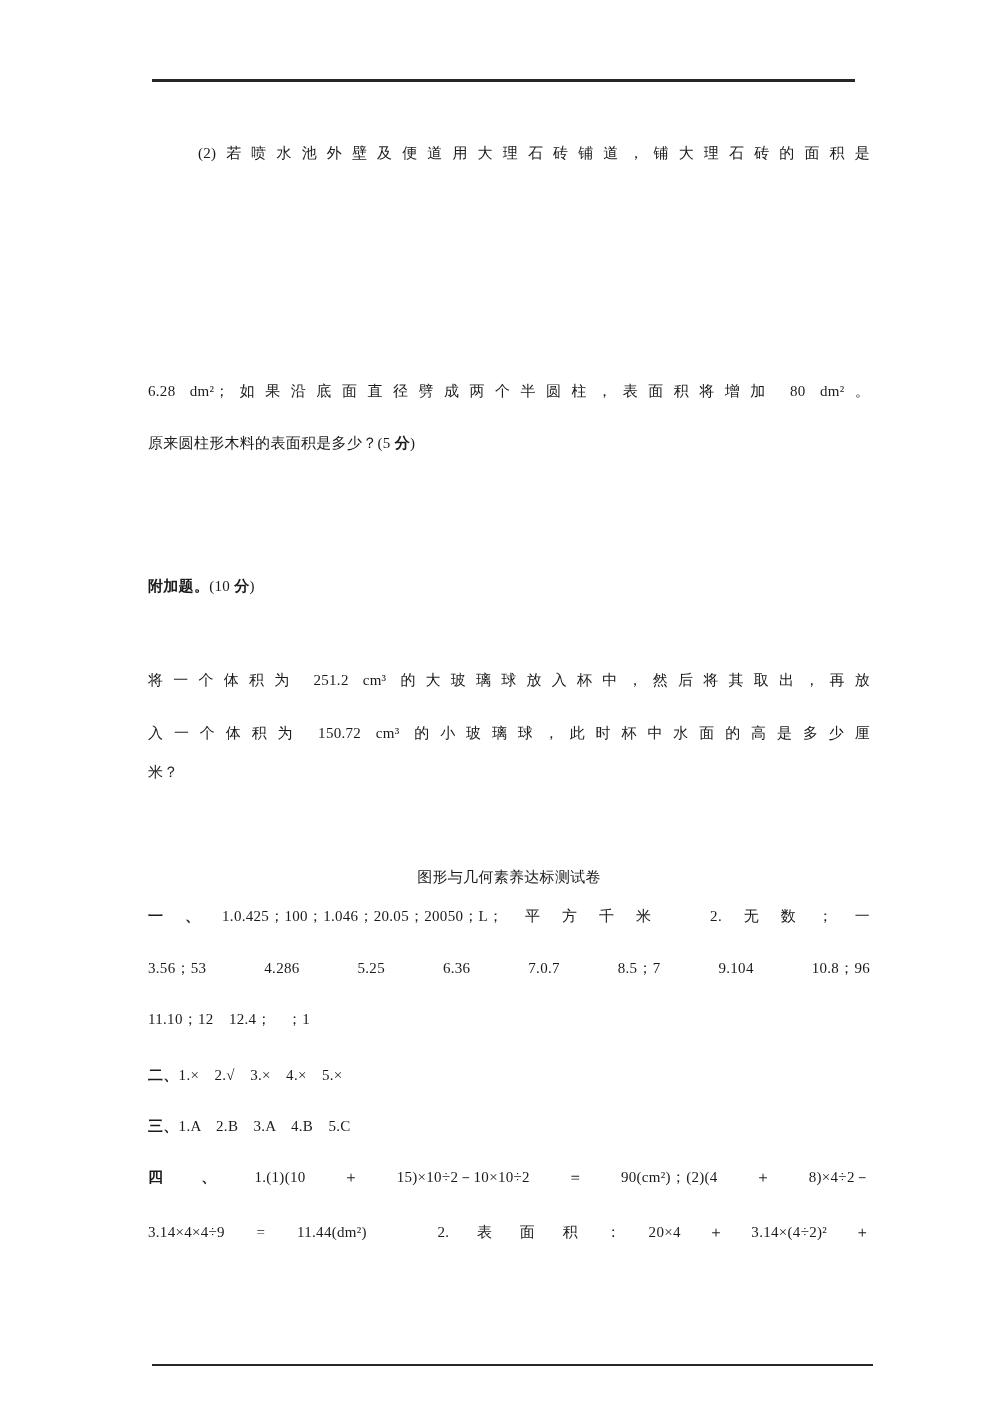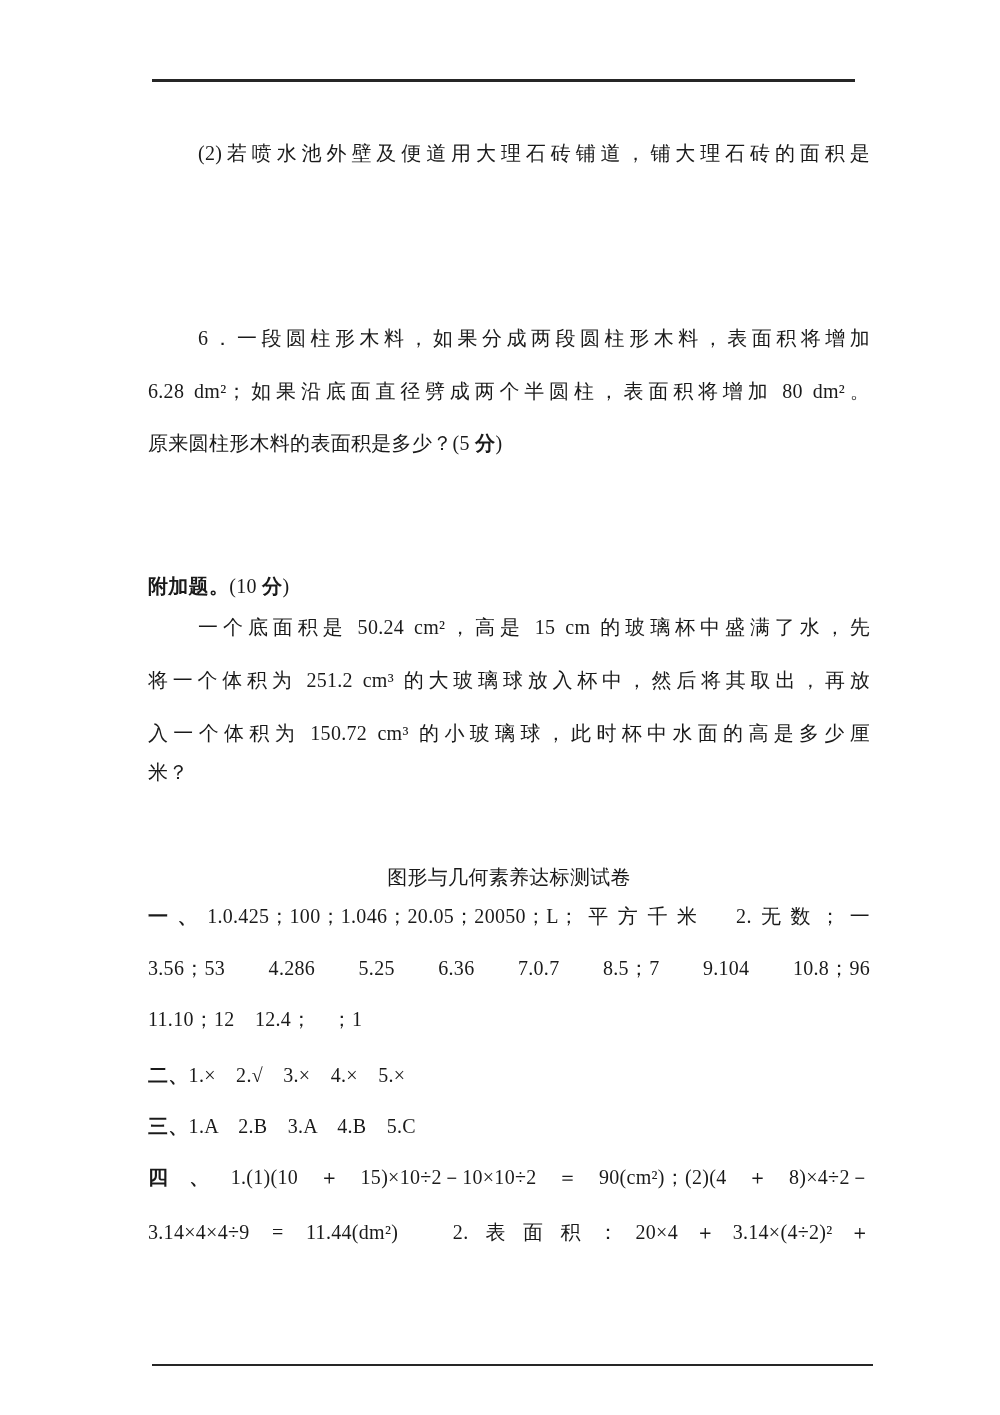--- a/index.html
+++ b/index.html
@@ -29,21 +29,21 @@
   .rule.bottom {
     left: 152px;
     top: 1364px;
     width: 721px;
     height: 2px;
   }
   .line {
     position: absolute;
     left: 148px;
     width: 722px;
-    font-size: 20px;
+    font-size: 15px;
     line-height: 40px;
     letter-spacing: 0.3px;
     white-space: pre-wrap;
   }
   .line.just {
     text-align: justify;
     text-align-last: justify;
   }
   .line.indent {
     text-indent: 50px;
@@ -58,25 +58,23 @@
   }
 </style>
 </head>
 <body>
 
 <div class="page" id="doc-page">
   <div class="rule top"></div>
   <div class="rule bottom"></div>
 
 <div class="line just indent" style="top: 133px;"><span>(2)若喷水池外壁及便道用大理石砖铺道，铺大理石砖的面积是</span></div>
-    <div class="line just indent" style="top: 318px;"><span>6．一段圆柱形木料，如果分成两段圆柱形木料，表面积将增加</span></div>
     <div class="line just" style="top: 371px;"><span>6.28 dm²；如果沿底面直径劈成两个半圆柱，表面积将增加 80 dm²。</span></div>
     <div class="line" style="top: 423px;"><span>原来圆柱形木料的表面积是多少？(5 </span><span class="b">分</span><span>)</span></div>
     <div class="line" style="top: 555px; margin-top: 11px;"><span class="b">附加题。</span><span>(10 </span><span class="b">分</span><span>)</span></div>
-    <div class="line just indent" style="top: 607px;"><span>一个底面积是 50.24 cm²，高是 15 cm 的玻璃杯中盛满了水，先</span></div>
     <div class="line just" style="top: 660px; font-family: Liberation Serif, serif;"><span>将一个体积为 251.2 cm³ 的大玻璃球放入杯中，然后将其取出，再放</span></div>
     <div class="line just" style="top: 713px;"><span>入一个体积为 150.72 cm³ 的小玻璃球，此时杯中水面的高是多少厘</span></div>
     <div class="line" style="top: 752px;"><span>米？</span></div>
     <div class="line center" style="top: 857px;"><span>图形与几何素养达标测试卷</span></div>
     <div class="line just" style="top: 896px;"><span class="b">一、</span><span>1.0.425；100；1.046；20.05；20050；L；平方千米　2.无数；一</span></div>
     <div class="line just" style="top: 948px;"><span>3.56；53　4.286　5.25　6.36　7.0.7　8.5；7　9.104　10.8；96</span></div>
     <div class="line" style="top: 999px;"><span>11.10；12　12.4；　；1</span></div>
     <div class="line" style="top: 1055px;"><span class="b">二、</span><span>1.×　2.√　3.×　4.×　5.×</span></div>
     <div class="line" style="top: 1106px;"><span class="b">三、</span><span>1.A　2.B　3.A　4.B　5.C</span></div>
     <div class="line just" style="top: 1157px;"><span class="b">四、</span><span>1.(1)(10＋15)×10÷2－10×10÷2＝90(cm²)；(2)(4＋8)×4÷2－</span></div>

